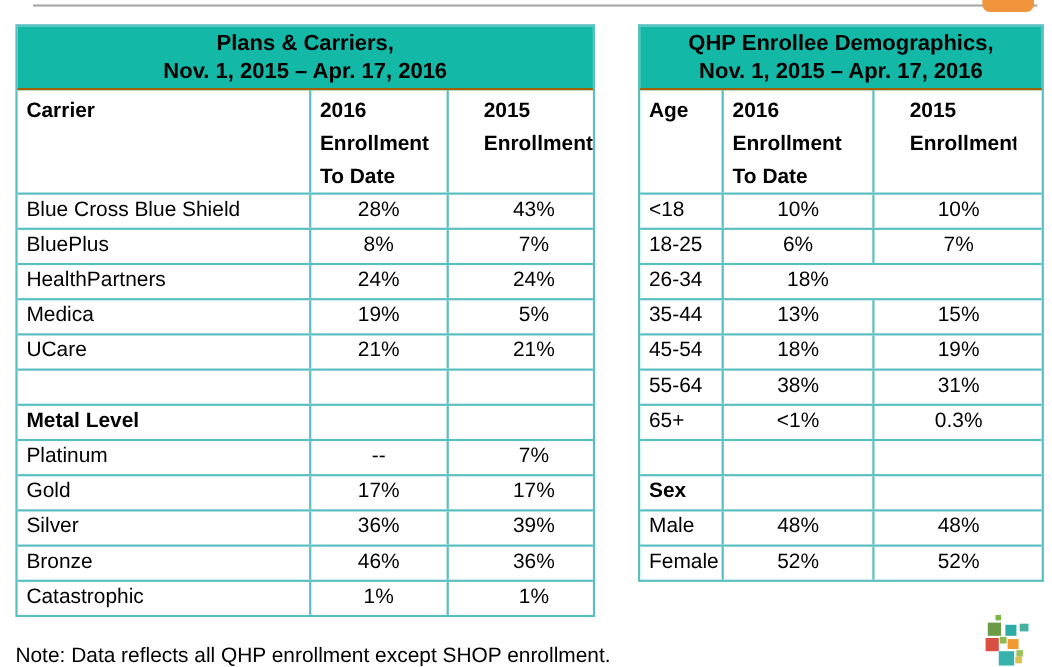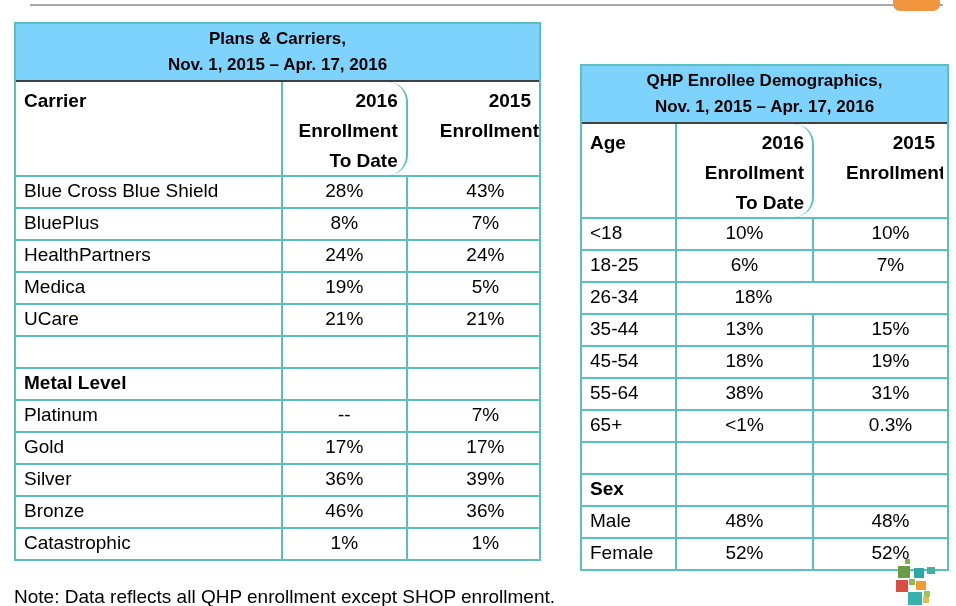--- a/index.html
+++ b/index.html
@@ -5,42 +5,42 @@
   html,body{margin:0;padding:0;}
   body{
     width:956px;height:606px;position:relative;background:#ffffff;
     font-family:"Liberation Sans",sans-serif;color:#000;overflow:hidden;
   }
   .top-rule{position:absolute;left:30px;top:4px;width:913px;height:2px;background:#a9a9a9;}
   .corner-tab{position:absolute;left:893px;top:-7px;width:47px;height:18px;background:#F0953B;border-radius:7px;}
 
   .dtable{position:absolute;border:2px solid #5BBFC2;background:#fff;}
   .dtable .title{
-    background:#7dd3fc;text-align:center;font-weight:bold;font-size:17px;
-    line-height:26px;padding:2px 0;border-bottom:2px solid #404040;
+    background:#14b8a6;text-align:center;font-weight:bold;font-size:20px;
+    line-height:26px;padding:2px 0;border-bottom:2px solid #a16207;
   }
   .row{display:flex;border-bottom:2px solid #5BBFC2;}
   .row:last-child{border-bottom:none;}
   .row .cell{box-sizing:border-box;border-right:2px solid #5BBFC2;padding:0 8px;font-size:19px;overflow:hidden;white-space:nowrap;}
   .row .cell:last-child{border-right:none;padding-left:32px;}
   .header-row{height:93px;font-weight:bold;}
   .header-row .cell{padding-top:4px;line-height:30px;}
-  .header-row .center{text-align:right;border-radius:20px;}
+  .header-row .center{text-align:left;}
   .data-row{height:30px;}
   .data-row .cell{line-height:28px;}
   .val{text-align:center;}
   .bold{font-weight:bold;padding-left:12px;}
 
   .lt{left:14px;top:22px;width:523px;}
   .lt .c1{width:288px;}
   .lt .c2{width:134px;}
   .lt .c3{width:139px;}
 
-  .rt{left:580px;top:22px;width:365px;margin-top:42px;}
-  .rt .c1{width:95px;}
+  .rt{left:580px;top:22px;width:365px;}
+  .rt .c1{width:76px;}
   .rt .c2{width:137px;}
   .rt .c3{width:129px;}
 
   .note{position:absolute;left:14px;top:586px;font-size:19px;}
   .brand-logo{position:absolute;left:893px;top:556px;width:63px;height:50px;}
   .logo-sq{position:absolute;}
 </style>
 </head>
 <body>
 

